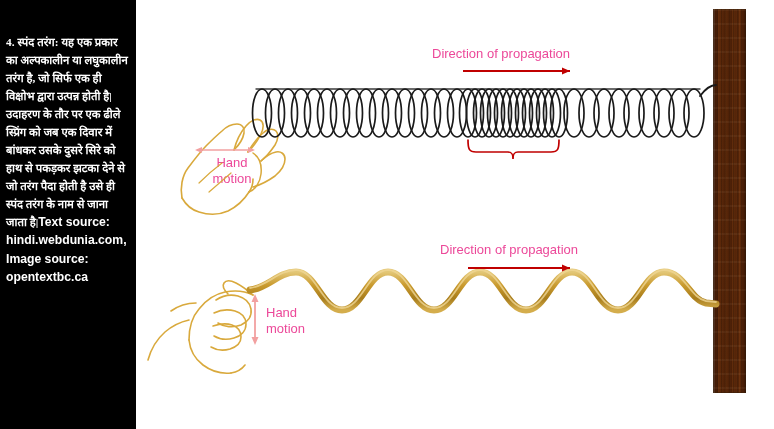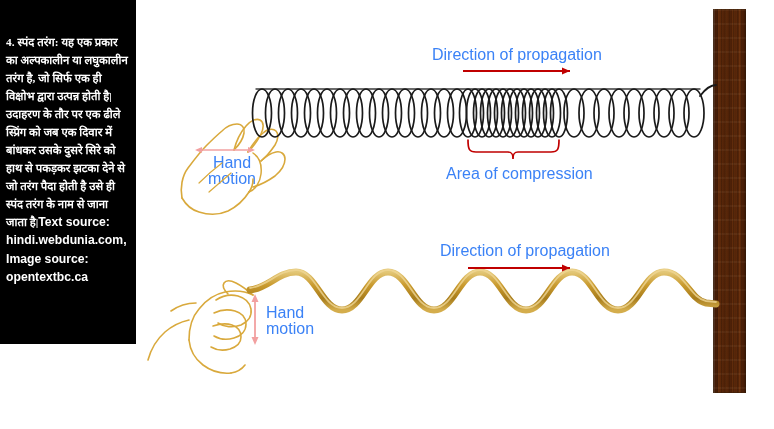--- a/index.html
+++ b/index.html
@@ -15,21 +15,21 @@
     overflow: hidden;
     font-family: "Liberation Sans", sans-serif;
   }
 
   
   #caption-panel {
     position: absolute;
     left: 0;
     top: 0;
     width: 136px;
-    height: 344px;
+    height: 429px;
     background: #000000;
     box-sizing: border-box;
     padding: 32px 5px 0 6px;
   }
   #caption-text {
     color: #ffffff;
     font-family: "Liberation Serif", serif;
     font-size: 11.4px;
     line-height: 15.0px;
     font-weight: 600;
@@ -51,22 +51,22 @@
   .wave-title {
     position: absolute;
     color: #111111;
     font-weight: bold;
     font-size: 19.5px;
     letter-spacing: -0.2px;
     white-space: nowrap;
   }
   .red-label {
     position: absolute;
-    color: #3b82f6;
-    font-size: 16px;
+    color: #ec4899;
+    font-size: 13px;
     white-space: nowrap;
   }
   .red-label.two-line {
     line-height: 16px;
     text-align: center;
     white-space: normal;
   }
 
   
   #wall {
@@ -115,21 +115,20 @@
 
   <div id="wall">
     <div id="wall-grain"></div>
   </div>
 
 
   <div class="red-label" style="left:432px; top:46px;">Direction of propagation</div>
 
   <div class="red-label two-line" style="left:200px; top:155px; width:64px;">Hand motion</div>
 
-  <div class="red-label" style="left:446px; top:165px;">Area of compression</div>
 
 
   <div class="red-label" style="left:440px; top:242px;">Direction of propagation</div>
 
   <div class="red-label two-line" style="left:266px; top:305px; width:62px; text-align:left;">Hand motion</div>
 
   <svg class="layer" viewBox="0 0 774 429" xmlns="http://www.w3.org/2000/svg">
 
     <g fill="none" stroke="#d9a93c" stroke-width="1.6" stroke-linecap="round" stroke-linejoin="round">
 

